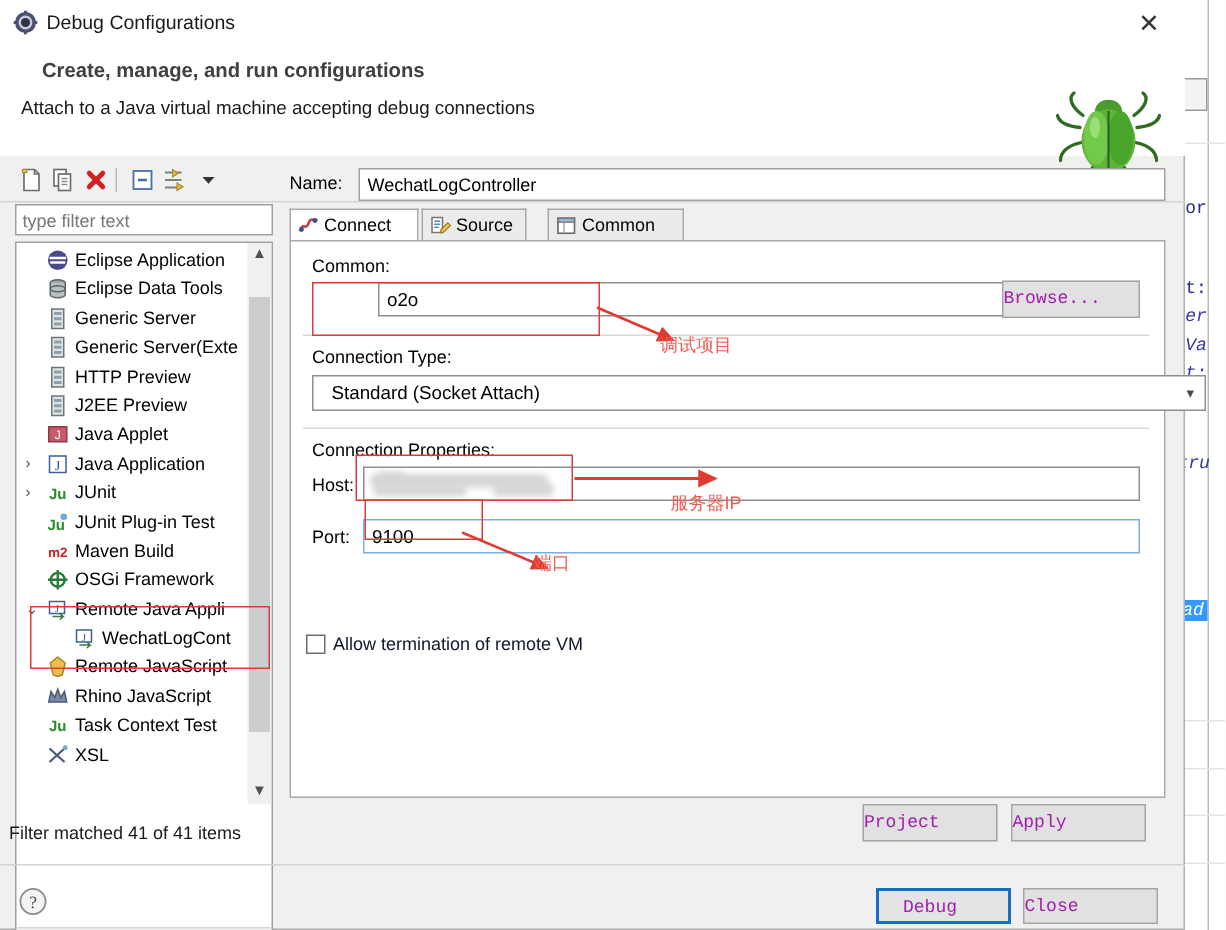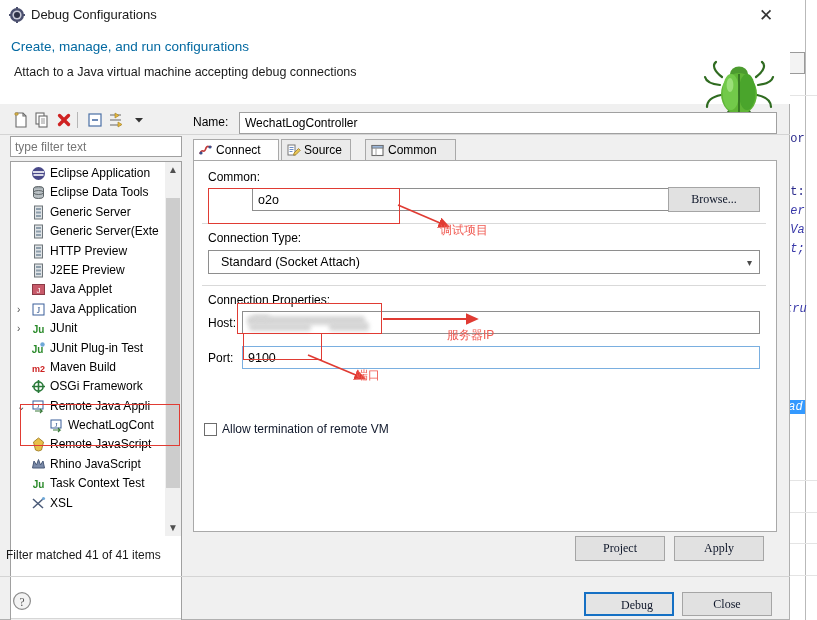--- a/index.html
+++ b/index.html
@@ -52,22 +52,22 @@
     color: #333; font-size: 17px; text-align: center; line-height: 24px;
     cursor: pointer;
   }
 
   
   .banner {
     position: absolute; left: 0; top: 31px; width: 790px; height: 73px;
     background: #ffffff;
   }
   .banner-title {
-    position: absolute; left: 11px; top: 8px;
-    font-size: 13.5px; font-weight: normal; color: #0369a1;
+    position: absolute; left: 28px; top: 8px;
+    font-size: 13.5px; font-weight: bold; color: #404040;
   }
   .banner-sub {
     position: absolute; left: 14px; top: 34px;
     font-size: 12.5px; color: #1a1a1a;
   }
   .banner-bug { position: absolute; left: 700px; top: 26px; width: 78px; height: 64px; }
   .banner-sep {
     position: absolute; left: 0; top: 103px; width: 790px; height: 1px; background: #d4d4d4;
   }
 
@@ -178,22 +178,22 @@
     position: absolute; font-size: 12px; color: #000;
   }
   .txtinput {
     position: absolute; height: 23px;
     border: 1px solid #8e8e8e; background: #ffffff;
     font-size: 12.5px; color: #000; padding: 2px 5px;
     font-family: "Liberation Sans", sans-serif;
   }
   .btn {
     position: absolute; background: #e1e1e1; border: 1px solid #a5a5a5;
-    font-size: 12px; color: #0f172a; text-align: center; cursor: pointer;
-    font-family: Liberation Serif, serif;
+    font-size: 12px; color: #a21caf; cursor: pointer;
+    font-family: Liberation Mono, monospace;
   }
   .combo {
     position: absolute; height: 24px; border: 1px solid #8e8e8e; background: #ffffff;
     font-size: 12.5px; color: #000; line-height: 22px; padding-left: 6px;
     cursor: pointer;
   }
   .combo .caret {
     position: absolute; right: 7px; top: 0; font-size: 10px; color: #4a4a4a; line-height: 23px;
   }
   .group-sep {
@@ -584,21 +584,21 @@
       </div>
 
       <div class="tabpanel">
 
         <div class="fld-label" style="left:14px; top:9px;">Common:</div>
         <input class="txtinput" style="left: 14px; top: 27px; width: 453px; margin-left: 44px;" type="text" value="o2o">
         <div class="btn" style="left:474px; top:26px; width:92px; height:25px; line-height:23px;">Browse...</div>
         <div class="group-sep" style="left:8px; top:62px; width:564px;"></div>
 
         <div class="fld-label" style="left:14px; top:70px;">Connection Type:</div>
-        <div class="combo" style="left:14px; top:89px; width:552px;padding-left:12px;">
+        <div class="combo" style="left:14px; top:89px; width:596px;padding-left:12px;">
           <span>Standard (Socket Attach)</span>
           <span class="caret">▾</span>
         </div>
         <div class="group-sep" style="left:8px; top:124px; width:564px;"></div>
 
         <div class="fld-label" style="left:14px; top:132px;">Connection Properties:</div>
 
         <div class="fld-label" style="left:14px; top:155px;">Host:</div>
         <div class="txtinput" style="left:48px; top:150px; width:518px;">
           <div class="blur-content">

